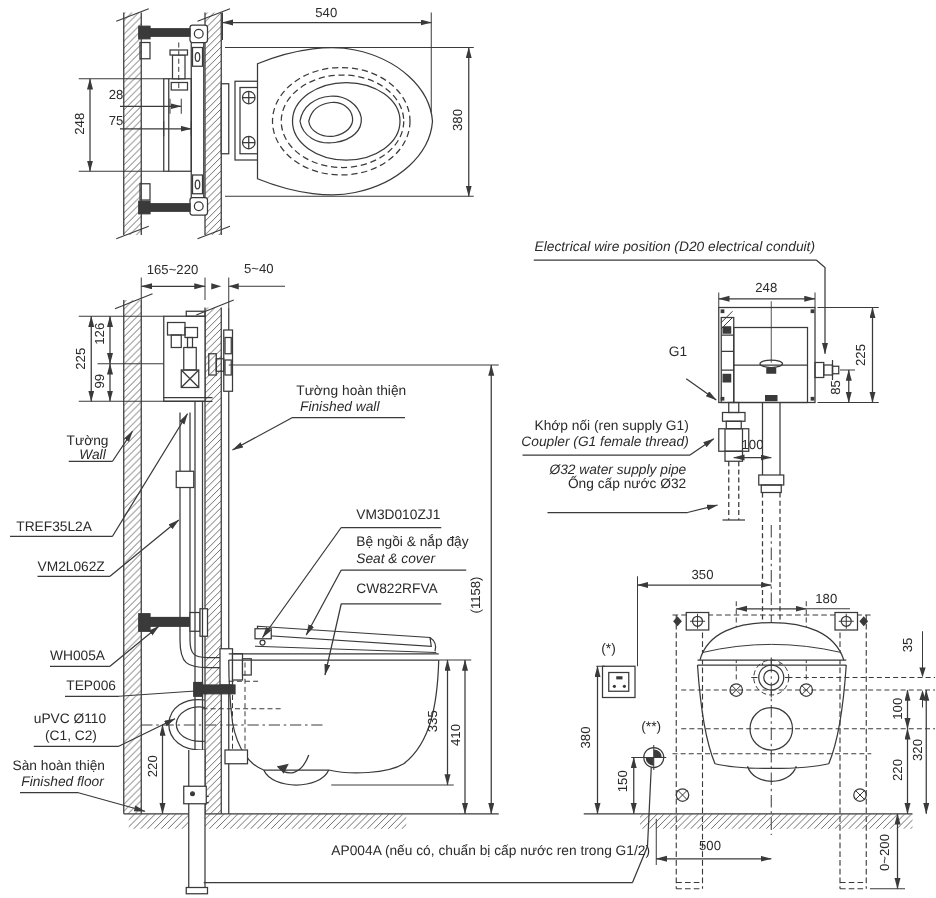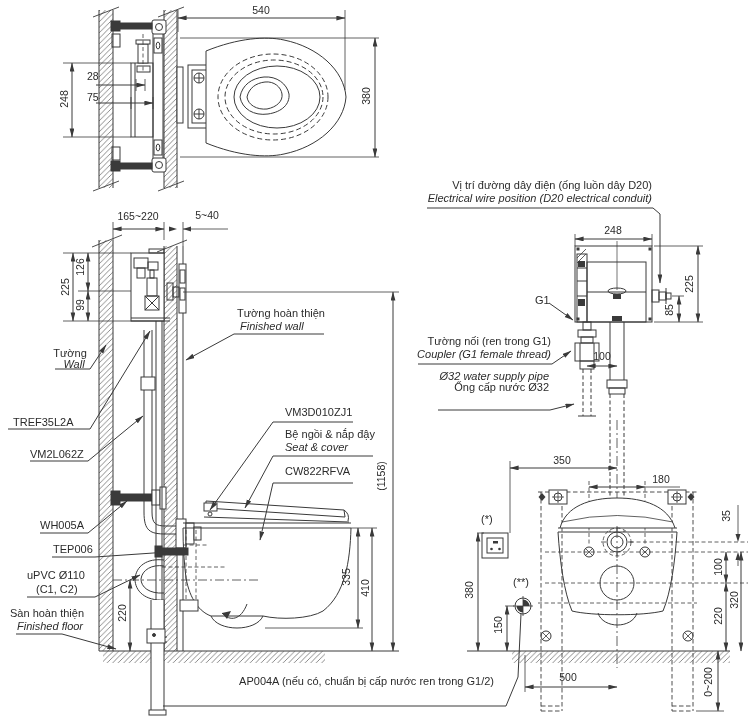--- a/index.html
+++ b/index.html
@@ -317,39 +317,38 @@
 <div class="t lbl" style="left:30px;top:448px">VM2L062Z</div>
 <div class="t lbl" style="left:40px;top:519px">WH005A</div>
 <div class="t lbl" style="left:53px;top:543px">TEP006</div>
 <div class="t lbl" style="left:27px;top:569px">uPVC Ø110</div>
 <div class="t lbl" style="left:36px;top:583px">(C1, C2)</div>
 <div class="t lbl" style="left:285px;top:406px">VM3D010ZJ1</div>
 <div class="t lbl" style="left:285px;top:428px">Bệ ngồi &amp; nắp đậy</div>
 <div class="t lbl i" style="left:285px;top:441px">Seat &amp; cover</div>
 <div class="t lbl" style="left:285px;top:465px">CW822RFVA</div>
 
-<div class="t r lbl" style="left:652px;top:179px">Vị trí đường dây điện (ống luồn dây D20)</div>
 <div class="t r lbl i" style="left:652px;top:192px">Electrical wire position (D20 electrical conduit)</div>
 <div class="t c" style="left:613px;top:231px">248</div>
 <div class="t v" style="left:690px;top:284px">225</div>
 <div class="t v" style="left:670px;top:310px">85</div>
-<div class="t lbl" style="left:535px;top:294px">G1</div>
+<div class="t lbl" style="left:535px;top:276px">G1</div>
 <div class="t c" style="left:602px;top:357px">100</div>
-<div class="t r lbl" style="left:551px;top:335px">Tường nối (ren trong G1)</div>
+<div class="t r lbl" style="left:551px;top:335px">Khớp nối (ren supply G1)</div>
 <div class="t r lbl i" style="left:551px;top:348px">Coupler (G1 female thread)</div>
 <div class="t r lbl" style="left:549px;top:381px">Ống cấp nước Ø32</div>
 <div class="t r lbl i" style="left:549px;top:370px">Ø32 water supply pipe</div>
 
 <div class="t c" style="left:562px;top:461px">350</div>
 <div class="t c" style="left:661px;top:480px">180</div>
 <div class="t v" style="left:727px;top:516px">35</div>
 <div class="t v" style="left:719px;top:567px">100</div>
 <div class="t v" style="left:735px;top:600px">320</div>
 <div class="t v" style="left:719px;top:616px">220</div>
 <div class="t lbl" style="left:481px;top:513px">(*)</div>
 <div class="t v" style="left:470px;top:590px">380</div>
 <div class="t lbl" style="left:513px;top:576px">(**)</div>
 <div class="t v" style="left:499px;top:625px">150</div>
 <div class="t c" style="left:568px;top:678px">500</div>
 <div class="t v" style="left:709px;top:682px">0~200</div>
-<div class="t r lbl" style="left:494px;top:675px">AP004A (nếu có, chuẩn bị cấp nước ren trong G1/2)</div>
+<div class="t r lbl" style="left:520px;top:675px">AP004A (nếu có, chuẩn bị cấp nước ren trong G1/2)</div>
 
 </div>
 
 </body></html>

